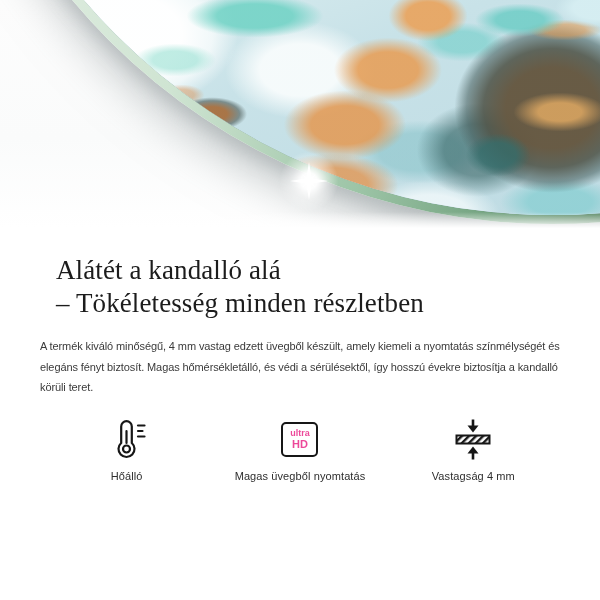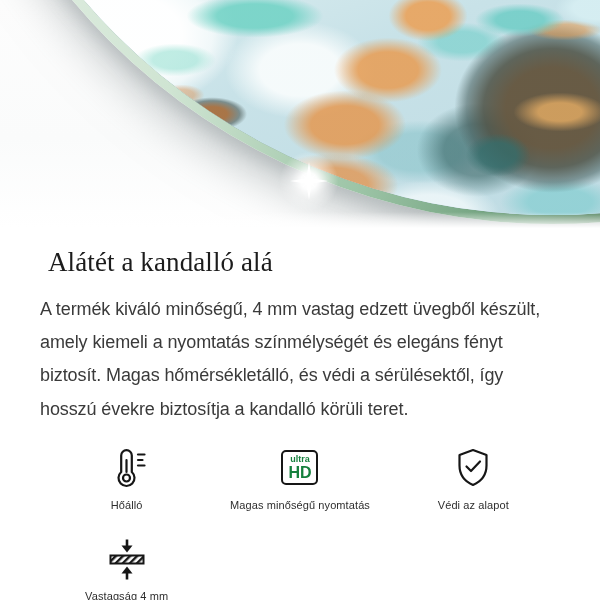--- a/index.html
+++ b/index.html
@@ -67,46 +67,46 @@
     position:absolute;left:0;top:0;width:64px;height:64px;border-radius:50%;
     background:radial-gradient(circle,rgba(255,255,255,.95) 0 18%,rgba(255,255,255,.45) 40%,transparent 65%);
   }
   .sparkle svg{position:absolute;left:13px;top:13px;filter:drop-shadow(0 0 4px rgba(255,255,255,.95));}
   .hero-fade{position:absolute;left:0;bottom:0;width:100%;height:18px;
     background:linear-gradient(180deg,rgba(255,255,255,0),#ffffff 90%);}
 
   
   .content{padding:8px 40px 0 40px;}
   .title{
-    margin:8px;font-family:"Liberation Serif","DejaVu Serif",serif;
+    margin:16px;font-family:"Liberation Serif","DejaVu Serif",serif;
     font-weight:400;font-size:27px;line-height:1.23;color:#1c1c1c;letter-spacing:.1px;
   }
   .title span{display:block;}
   .desc{
-    margin:14px 0 0 0;font-size:18px;line-height:1.84;color:#3a3a3a;
+    margin:14px 0 0 0;font-size:11px;line-height:1.84;color:#3a3a3a;
     max-width:540px;letter-spacing:-0.1px;
   }
 
   
   .features{
     margin-top:19px;display:grid;grid-template-columns:repeat(3,1fr);
     row-gap:25px;
   }
   .feature{display:flex;flex-direction:column;align-items:center;}
   .icon-slot{height:46px;display:flex;align-items:center;justify-content:center;}
   .feature .label{margin-top:8px;font-size:11px;color:#2e2e2e;letter-spacing:.1px;}
   .icon-stroke{stroke:#161616;fill:none;stroke-width:2.2;stroke-linecap:round;stroke-linejoin:round;}
   
   .hd-badge{
     width:33px;height:31px;border:2.5px solid #161616;border-radius:5px;
     display:flex;flex-direction:column;align-items:center;justify-content:center;
-    color:#15803d;line-height:1;
+    color:#ec4899;line-height:1;
   }
   .hd-badge .t{font-size:9px;font-weight:700;letter-spacing:0;}
-  .hd-badge .b{font-size:16px;font-weight:700;margin-top:1px;letter-spacing:0;text-align:right;}
+  .hd-badge .b{font-size:11px;font-weight:700;margin-top:1px;letter-spacing:0;text-align:right;}
   
   .stripes{
     width:40px;height:34px;
     background:repeating-linear-gradient(135deg,#161616 0 3.6px,transparent 3.6px 8.2px);
     -webkit-clip-path:polygon(0% 100%,74% 0%,100% 100%);
     clip-path:polygon(0% 100%,74% 0%,100% 100%);
   }
 </style>
 </head>
 <body>
@@ -123,20 +123,21 @@
       <path d="M19 0 L21.6 16.4 L38 19 L21.6 21.6 L19 38 L16.4 21.6 L0 19 L16.4 16.4 Z" fill="#ffffff"></path>
       <path d="M19 0 L21.6 16.4 L38 19 L21.6 21.6 L19 38 L16.4 21.6 L0 19 L16.4 16.4 Z" fill="#ffffff" opacity=".9" transform="rotate(45 19 19) translate(9.5 9.5) scale(0.5)"></path>
     </svg>
   </div>
   <div class="hero-fade"></div>
 </div>
 
 <div class="content">
   <h1 class="title">
     <span>Alátét a kandalló alá</span>
+    <span>– Tökéletesség minden részletben</span>
   </h1>
   <p class="desc">A termék kiváló minőségű, 4 mm vastag edzett üvegből készült, amely kiemeli a nyomtatás színmélységét és elegáns fényt biztosít. Magas hőmérsékletálló, és védi a sérülésektől, így hosszú évekre biztosítja a kandalló körüli teret.</p>
 
   <div class="features">
 
     <div class="feature">
       <div class="icon-slot">
         <svg width="44" height="44" viewBox="0 0 44 44">
           <path class="icon-stroke" d="M16.2 26 A8 8 0 1 0 26.8 26 L26.8 9.5 A5.3 5.3 0 0 0 16.2 9.5 Z"></path>
           <line class="icon-stroke" x1="21.5" y1="14" x2="21.5" y2="26"></line>
@@ -149,32 +150,23 @@
       <div class="label">Hőálló</div>
     </div>
 
     <div class="feature">
       <div class="icon-slot">
         <div class="hd-badge">
           <span class="t">ultra</span>
           <span class="b">HD</span>
         </div>
       </div>
-      <div class="label">Magas minőségű nyomtatás</div>
+      <div class="label">Magas üvegből nyomtatás</div>
     </div>
 
-    <div class="feature">
-      <div class="icon-slot">
-        <svg width="44" height="44" viewBox="0 0 44 44">
-          <path class="icon-stroke" d="M22 4 L35.5 9 L35.5 19.5 C35.5 28.5 30 35.5 22 39 C14 35.5 8.5 28.5 8.5 19.5 L8.5 9 Z"></path>
-          <path class="icon-stroke" d="M15.5 20.5 L20 25 L29 15.5"></path>
-        </svg>
-      </div>
-      <div class="label">Védi az alapot</div>
-    </div>
 
 
 
     <div class="feature">
       <div class="icon-slot">
         <svg width="44" height="44" viewBox="0 0 44 44">
           <defs>
             <pattern id="hp" width="5" height="5" patternUnits="userSpaceOnUse" patternTransform="rotate(45)">
               <rect width="2.4" height="5" fill="#161616"></rect>
             </pattern>

